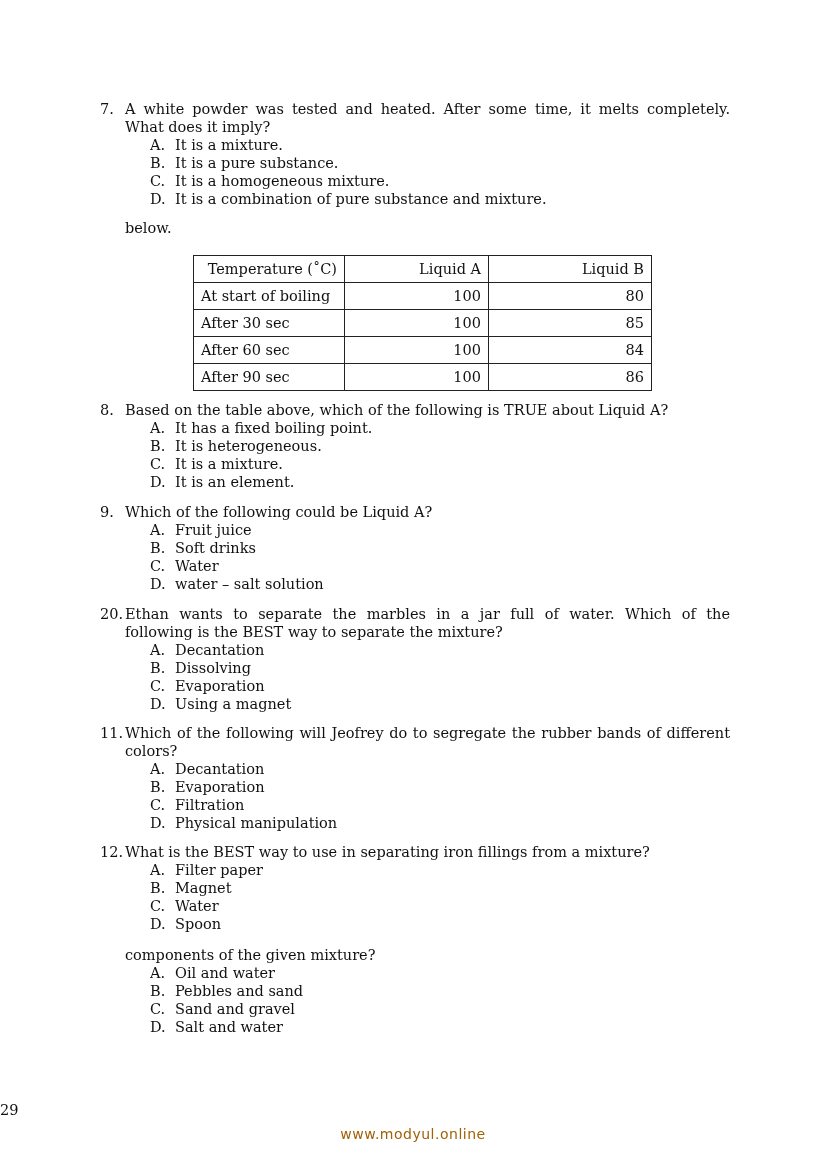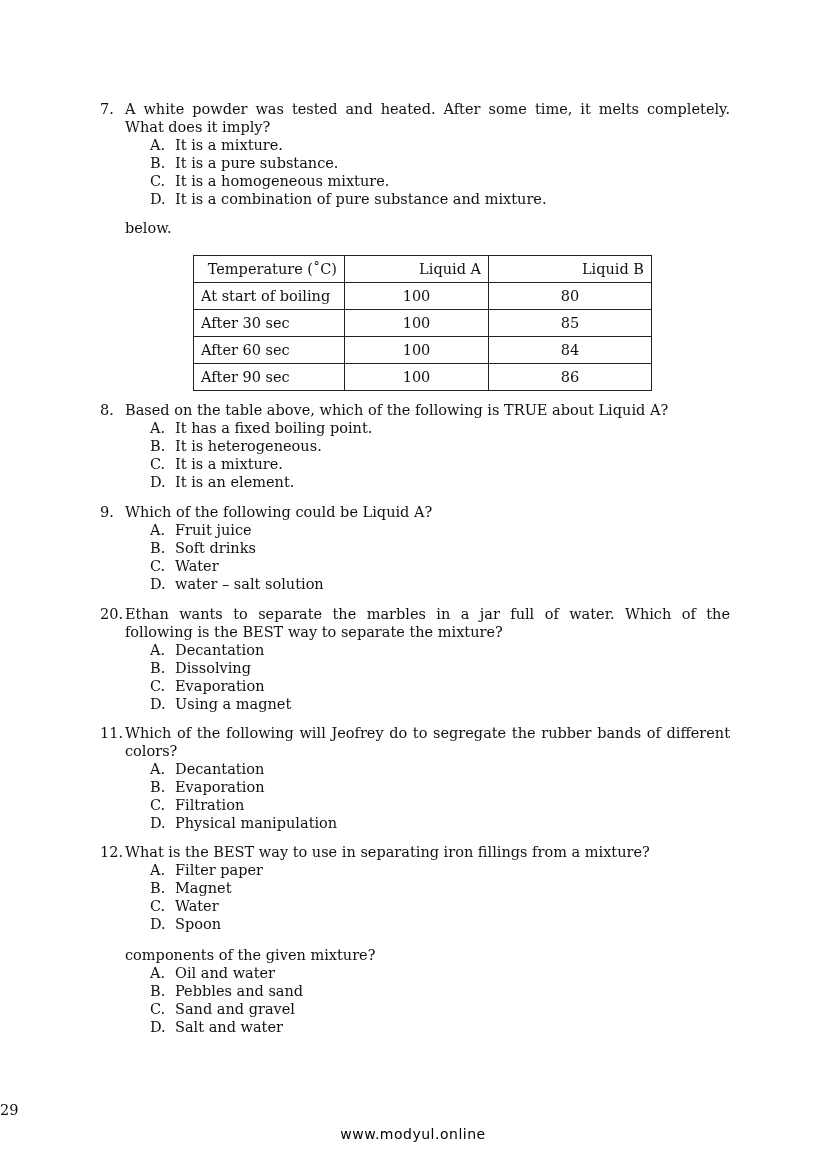--- a/index.html
+++ b/index.html
@@ -18,28 +18,28 @@
   .opt .letter { position: absolute; left: 50px; }
   .passage { position: absolute; left: 125px; width: 605px; line-height: 18px; text-align: justify; }
   table.data {
     position: absolute; left: 193px; top: 255px; border-collapse: collapse;
     font-size: 14.5px;
   }
   table.data td, table.data th {
     border: 1px solid #222; height: 26px; padding: 0 7px; font-weight: normal;
   }
   table.data th { text-align: right; }
-  table.data td.num { text-align: center; margin-left: 40px; }
+  table.data td.num { text-align: right; margin-left: 40px; }
   .c1 { width: 136px; }
   .c2 { width: 129px; }
   .c3 { width: 148px; }
   .pagenum { position: absolute; top: 1102px; left: 0; width: 826px; text-align: left; }
   .watermark {
     position: absolute; top: 1126px; left: 0; width: 826px; text-align: center;
-    font-family: "DejaVu Sans", "Liberation Sans", sans-serif; color: #000000; font-size: 14px; letter-spacing: 0.5px;
+    font-family: "DejaVu Sans", "Liberation Sans", sans-serif; color: #a16207; font-size: 14px; letter-spacing: 0.5px;
   }
 </style>
 </head>
 <body>
 
 <div class="page">
 
   <div class="q" style="top:100px;">
     <div class="qline justify-last">
       <span class="qnum">7.</span>

